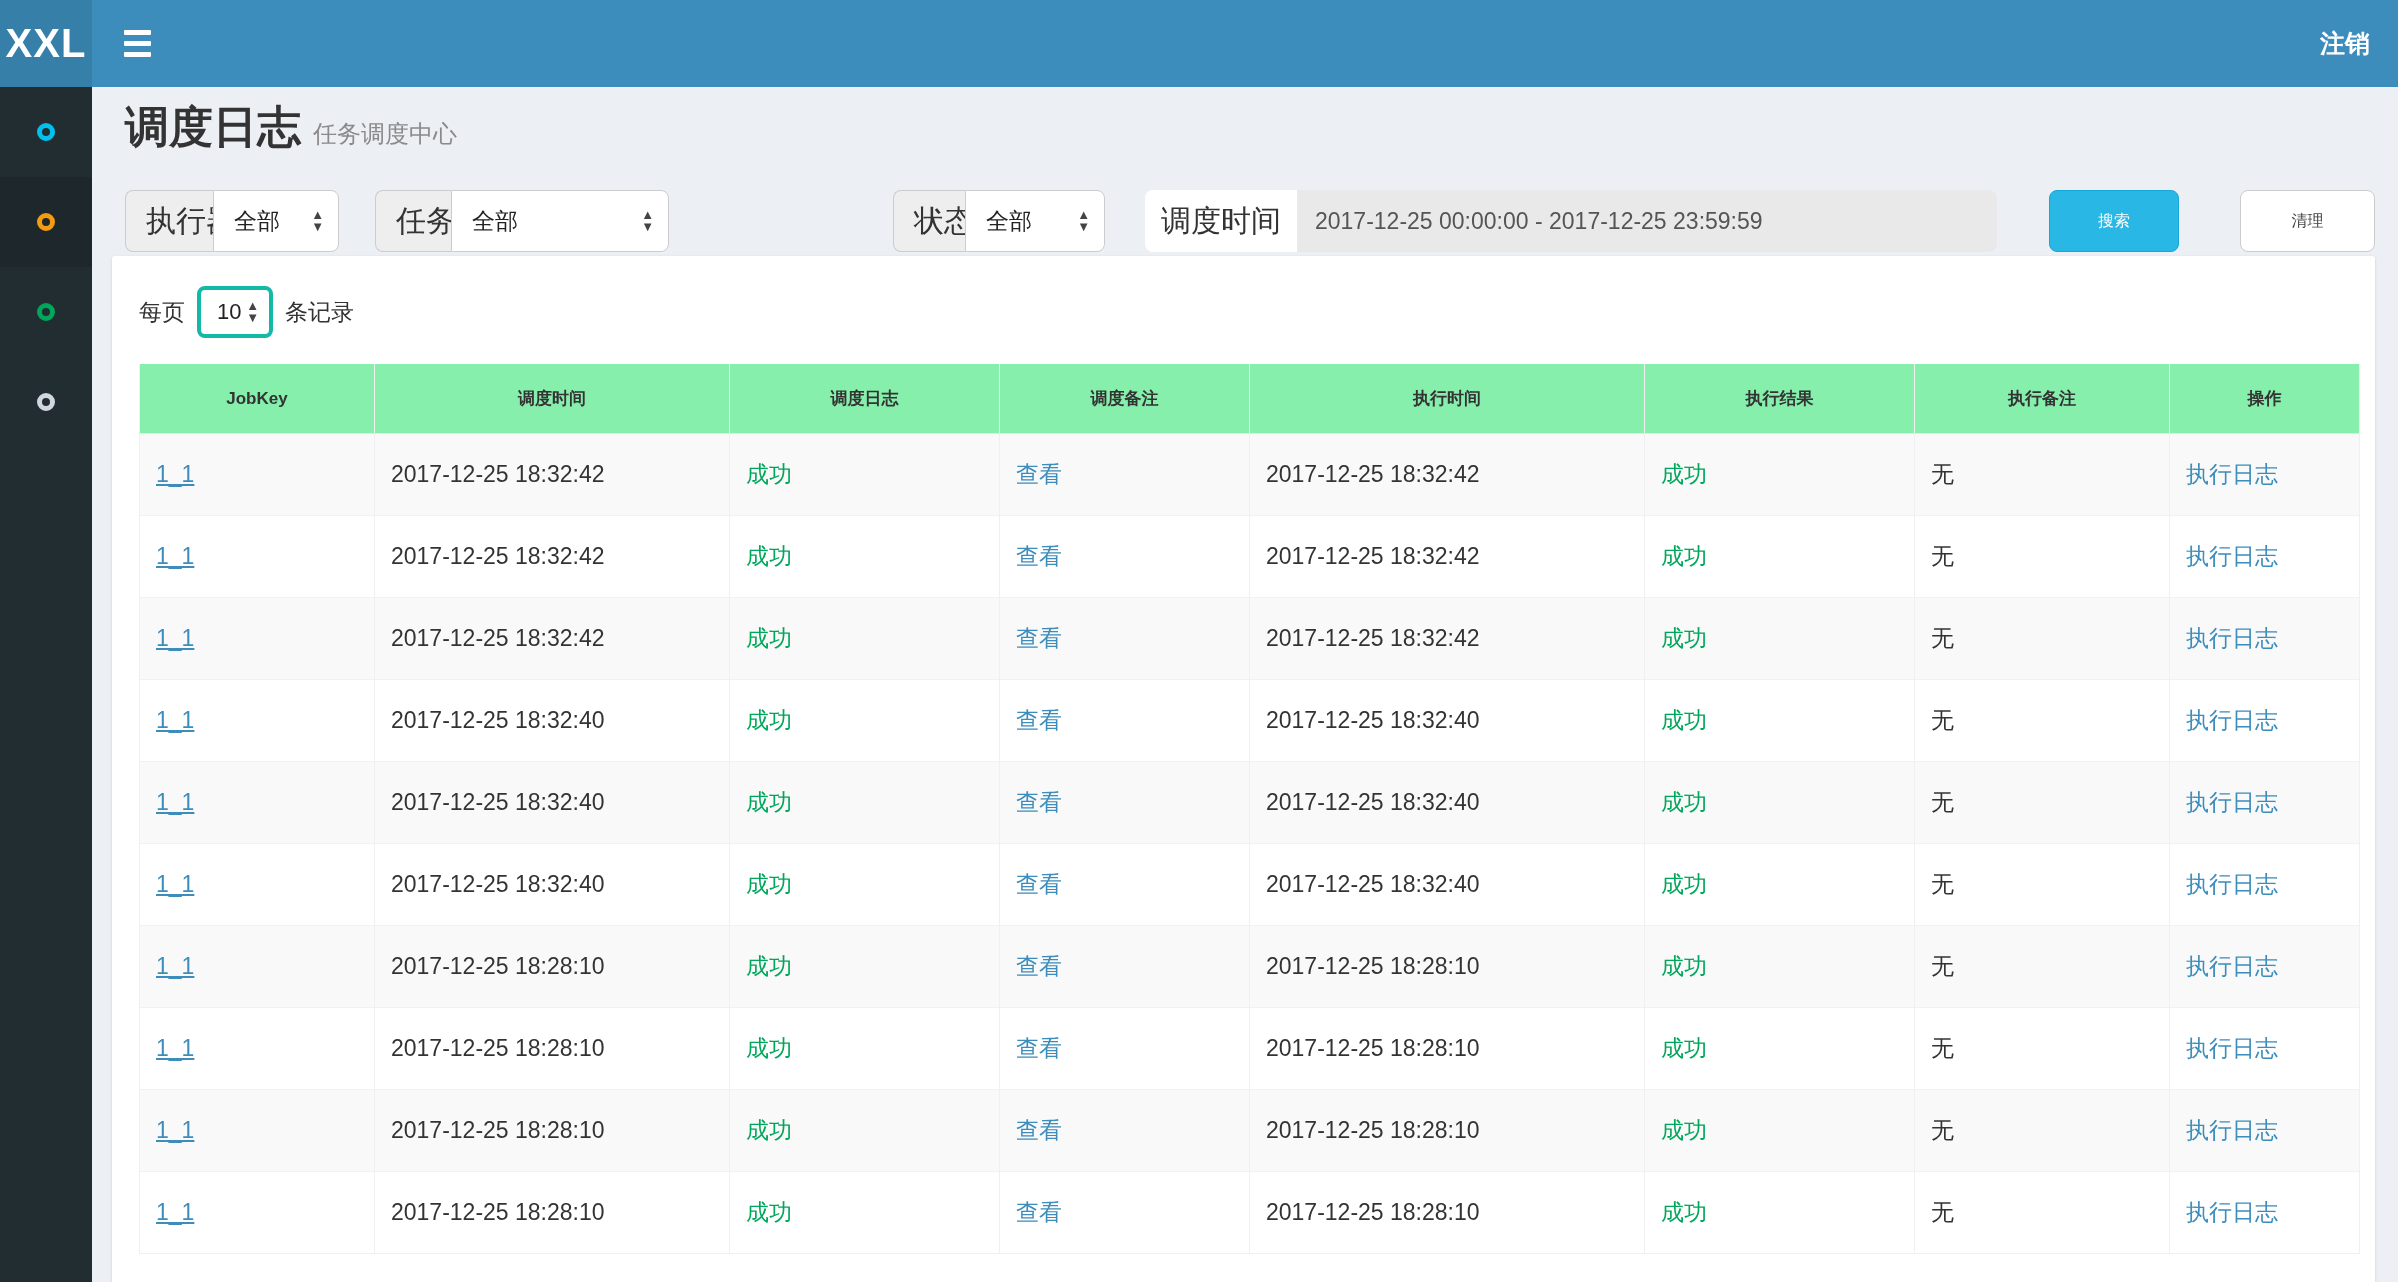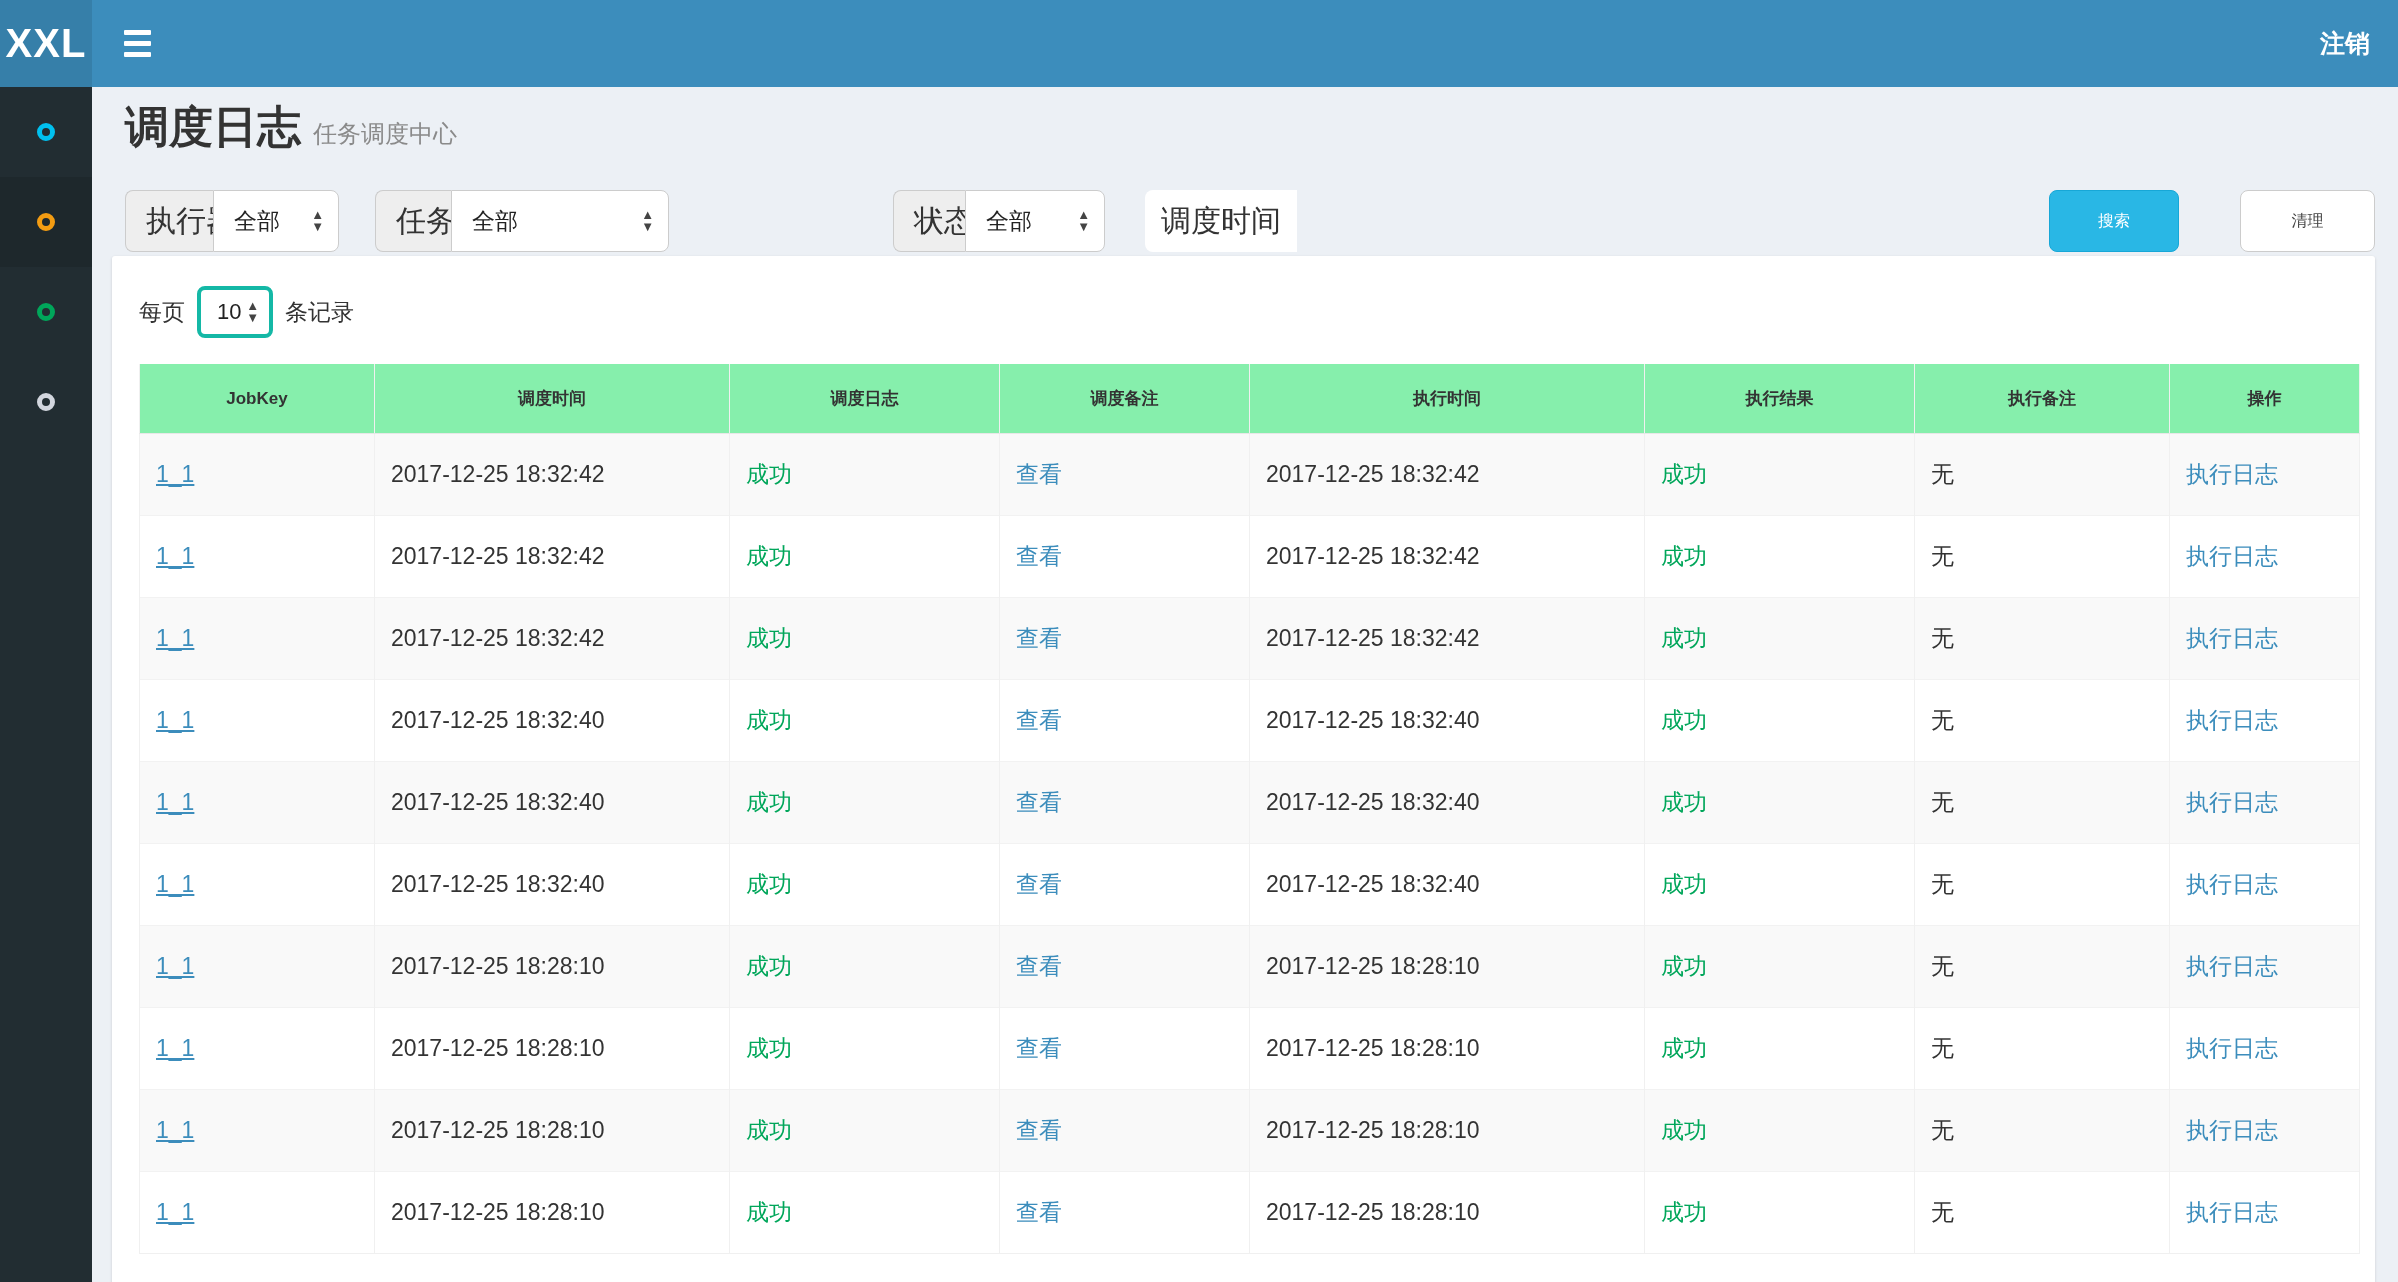--- a/index.html
+++ b/index.html
@@ -133,20 +133,21 @@
       <span>全部</span>
       <span class="updown">
           <span>▲</span>
           <span>▼</span>
         </span>
     </div>
   </div>
 
   <div class="fgroup time-group" style="left:1145px">
     <div class="addon">调度时间</div>
+    <div class="time-input">2017-12-25 00:00:00 - 2017-12-25 23:59:59</div>
   </div>
 
   <div class="btn btn-search">搜索</div>
   <div class="btn btn-clean">清理</div>
 </div>
 
 <div class="card">
 
   <div class="page-size-row">
     <span>每页</span>

